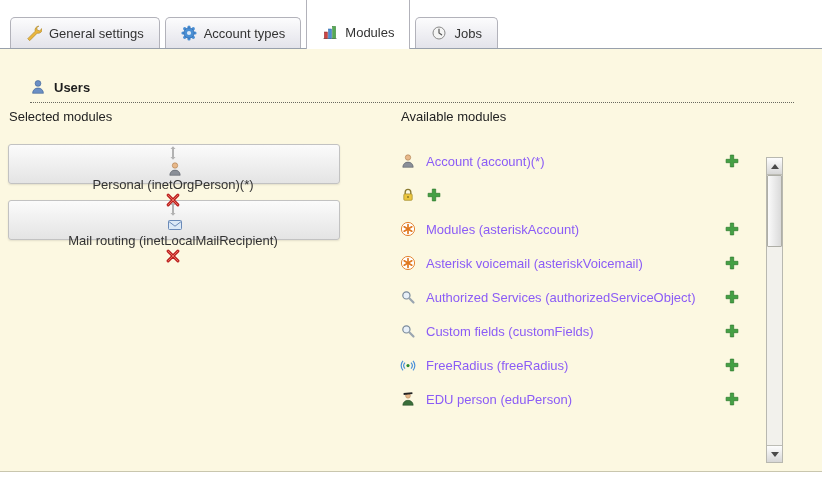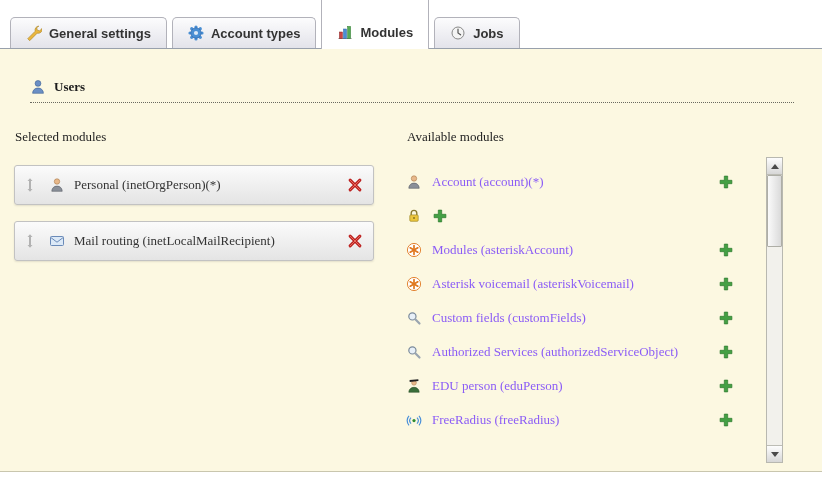--- a/index.html
+++ b/index.html
@@ -13,54 +13,54 @@
   .tabbar{
     position:absolute;top:0;left:0;right:0;height:49px;background:#fff;
     border-bottom:1px solid #98a0ac;box-sizing:border-box;
     display:flex;align-items:flex-end;gap:5px;padding-left:10px;
   }
   .tab{
     display:flex;align-items:center;gap:7px;
     padding:7px 15px;border:1px solid #b2b2ba;border-bottom:none;
     border-radius:5px 5px 0 0;
     background:linear-gradient(#fcfcfd,#e3e3ea);
-    color:#333;cursor:pointer;white-space:nowrap;position:relative;font-weight:bold;
+    color:#333;cursor:pointer;white-space:nowrap;position:relative;
   }
   .tab.active{
     background:#ffffff;padding-top:28px;padding-bottom:9px;
     margin-bottom:-1px;z-index:3;
   }
   .tab .icon{display:inline-flex;width:16px;height:16px;}
 
   
   .panel{
     position:absolute;top:49px;left:0;right:0;bottom:24px;
-    background:#fcf8e1;border-bottom:1px solid #c9c6ae;box-sizing:border-box;font-family:Liberation Serif, serif;
+    background:#fcf8e1;border-bottom:1px solid #c9c6ae;box-sizing:border-box;
   }
   .heading{
     display:flex;align-items:center;gap:8px;
     margin:30px 28px 0 30px;padding-bottom:7px;
     border-bottom:1px dotted #6a6a60;
     font-weight:bold;color:#1d1d1d;
   }
   .heading .icon{display:inline-flex;width:16px;height:16px;}
 
-  .columns{display:flex;padding:0 14px;margin-top:20px;}
+  .columns{display:flex;padding:0 8px;margin-top:0;}
   .col-left{width:392px;flex:none;}
   .col-right{flex:1;position:relative;}
   .col-title{color:#222;margin:6px 0 20px 1px;}
 
   
   .sel-item{
     display:flex;align-items:center;
-    width:360px;height:40px;box-sizing:border-box;
+    width:332px;height:40px;box-sizing:border-box;
     background:linear-gradient(#fbfbfb,#e4e4e4);
     border:1px solid #c2c2c2;border-radius:3px;
     box-shadow:0 1px 2px rgba(0,0,0,.10);
-    margin-bottom:16px;padding:0 10px 0 8px;
+    margin-bottom:16px;padding:0 10px 0 8px;flex-direction:column;
   }
   .sel-item .drag{display:inline-flex;width:14px;height:16px;cursor:grab;}
   .sel-item .icon{display:inline-flex;width:16px;height:16px;margin:0 9px 0 12px;}
   .sel-item .label{flex:1;color:#333;}
   .sel-item .del{display:inline-flex;width:16px;height:16px;cursor:pointer;}
 
   
   .avail-list{margin-right:74px;}
   .avail-row{display:flex;align-items:center;height:34px;}
   .avail-row .icon{display:inline-flex;width:17px;height:17px;margin-right:9px;}
@@ -269,35 +269,50 @@
                 </svg>
               </span>
             </div>
             <div class="avail-row">
               <span class="icon">
                 <svg width="16" height="16" viewBox="0 0 16 16">
                   <circle cx="6.4" cy="6.4" r="3.6" fill="#e8f0f8" stroke="#7a8a9a" stroke-width="1.2"></circle>
                   <path d="M9.3 9.3l4.2 4.2" stroke="#9aa5b0" stroke-width="2.2" stroke-linecap="round"></path>
                 </svg>
               </span>
-              <span class="label">Custom fields (customFields)</span>
+              <span class="label">Authorized Services (authorizedServiceObject)</span>
               <span class="plus">
                 <svg width="16" height="16" viewBox="0 0 16 16">
                   <path d="M6.3 2.1h3.4v4.2h4.2v3.4H9.7v4.2H6.3V9.7H2.1V6.3h4.2z" fill="#44a044" stroke="#2e7a2e" stroke-width="0.7"></path>
                 </svg>
               </span>
             </div>
             <div class="avail-row">
               <span class="icon">
                 <svg width="16" height="16" viewBox="0 0 16 16">
                   <circle cx="6.4" cy="6.4" r="3.6" fill="#e8f0f8" stroke="#7a8a9a" stroke-width="1.2"></circle>
                   <path d="M9.3 9.3l4.2 4.2" stroke="#9aa5b0" stroke-width="2.2" stroke-linecap="round"></path>
                 </svg>
               </span>
-              <span class="label">Authorized Services (authorizedServiceObject)</span>
+              <span class="label">Custom fields (customFields)</span>
+              <span class="plus">
+                <svg width="16" height="16" viewBox="0 0 16 16">
+                  <path d="M6.3 2.1h3.4v4.2h4.2v3.4H9.7v4.2H6.3V9.7H2.1V6.3h4.2z" fill="#44a044" stroke="#2e7a2e" stroke-width="0.7"></path>
+                </svg>
+              </span>
+            </div>
+            <div class="avail-row">
+              <span class="icon">
+                <svg width="16" height="16" viewBox="0 0 16 16">
+                  <circle cx="8" cy="8.6" r="1.6" fill="#2e8b2e"></circle>
+                  <path d="M5 11.6a4.4 4.4 0 0 1 0-6M11 5.6a4.4 4.4 0 0 1 0 6" stroke="#4a90d9" stroke-width="1.2" fill="none"></path>
+                  <path d="M3 13.4a7.2 7.2 0 0 1 0-9.6M13 3.8a7.2 7.2 0 0 1 0 9.6" stroke="#4a90d9" stroke-width="1.2" fill="none"></path>
+                </svg>
+              </span>
+              <span class="label">FreeRadius (freeRadius)</span>
               <span class="plus">
                 <svg width="16" height="16" viewBox="0 0 16 16">
                   <path d="M6.3 2.1h3.4v4.2h4.2v3.4H9.7v4.2H6.3V9.7H2.1V6.3h4.2z" fill="#44a044" stroke="#2e7a2e" stroke-width="0.7"></path>
                 </svg>
               </span>
             </div>
             <div class="avail-row">
               <span class="icon">
                 <svg width="16" height="16" viewBox="0 0 16 16">
                   <circle cx="8" cy="4.8" r="2.4" fill="#e8b88a" stroke="#a87848" stroke-width="0.5"></circle>
@@ -305,35 +320,20 @@
                   <path d="M2.8 14.3c0-3 2.3-5 5.2-5s5.2 2 5.2 5z" fill="#3a6e3a" stroke="#244a24" stroke-width="0.5"></path>
                 </svg>
               </span>
               <span class="label">EDU person (eduPerson)</span>
               <span class="plus">
                 <svg width="16" height="16" viewBox="0 0 16 16">
                   <path d="M6.3 2.1h3.4v4.2h4.2v3.4H9.7v4.2H6.3V9.7H2.1V6.3h4.2z" fill="#44a044" stroke="#2e7a2e" stroke-width="0.7"></path>
                 </svg>
               </span>
             </div>
-            <div class="avail-row">
-              <span class="icon">
-                <svg width="16" height="16" viewBox="0 0 16 16">
-                  <circle cx="8" cy="8.6" r="1.6" fill="#2e8b2e"></circle>
-                  <path d="M5 11.6a4.4 4.4 0 0 1 0-6M11 5.6a4.4 4.4 0 0 1 0 6" stroke="#4a90d9" stroke-width="1.2" fill="none"></path>
-                  <path d="M3 13.4a7.2 7.2 0 0 1 0-9.6M13 3.8a7.2 7.2 0 0 1 0 9.6" stroke="#4a90d9" stroke-width="1.2" fill="none"></path>
-                </svg>
-              </span>
-              <span class="label">FreeRadius (freeRadius)</span>
-              <span class="plus">
-                <svg width="16" height="16" viewBox="0 0 16 16">
-                  <path d="M6.3 2.1h3.4v4.2h4.2v3.4H9.7v4.2H6.3V9.7H2.1V6.3h4.2z" fill="#44a044" stroke="#2e7a2e" stroke-width="0.7"></path>
-                </svg>
-              </span>
-            </div>
           </div>
       </div>
 
     </div>
 
     <div class="scrollbar">
       <div class="sb-btn up">
         <span class="tri-up"></span>
       </div>
       <div class="sb-thumb"></div>

